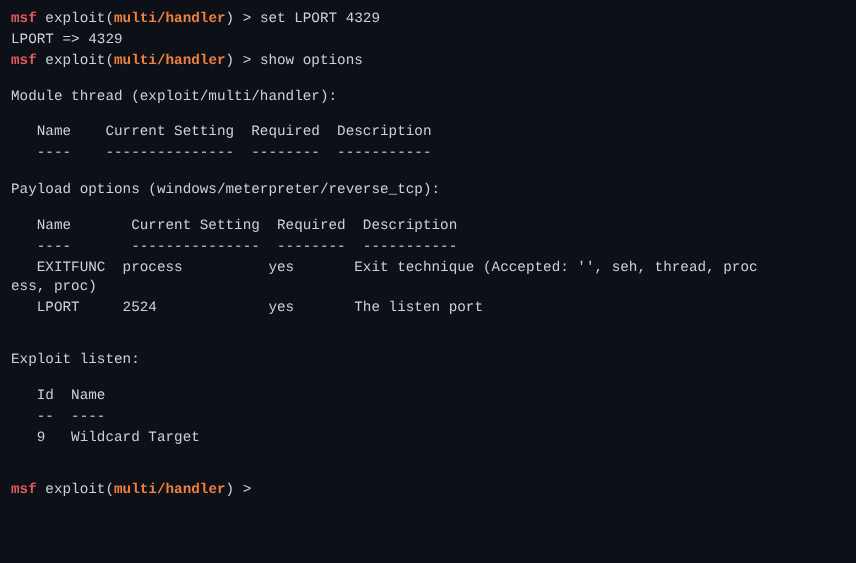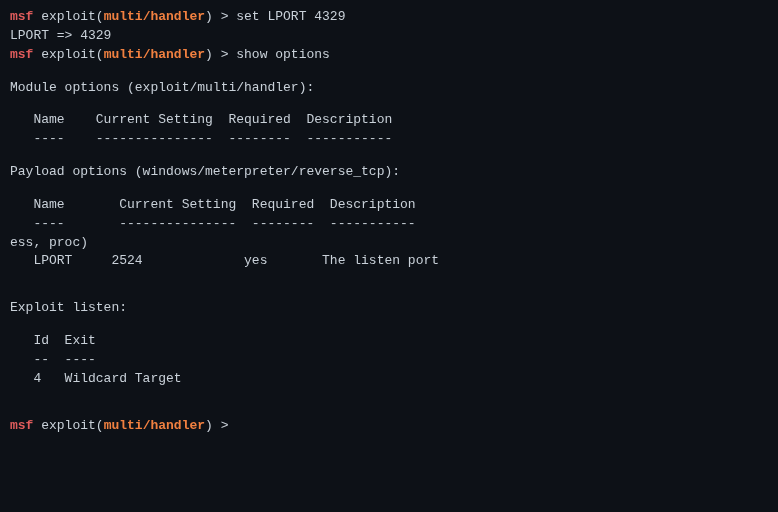--- a/index.html
+++ b/index.html
@@ -56,56 +56,57 @@
 <div class="terminal">
 
   <span class="line"><span class="prompt-msf">msf</span><span class="normal"> exploit(</span><span class="prompt-module">multi/handler</span><span class="normal">) &gt; set LPORT 4329</span></span>
 
   <span class="line"><span class="normal">LPORT =&gt; 4329</span></span>
 
   <span class="line"><span class="prompt-msf">msf</span><span class="normal"> exploit(</span><span class="prompt-module">multi/handler</span><span class="normal">) &gt; show options</span></span>
 
   <span class="empty"></span>
 
-  <span class="line"><span class="normal">Module options (exploit/multi/handler):</span></span>
+  <span class="line"><span class="normal">Module thread (exploit/multi/handler):</span></span>
 
   <span class="empty"></span>
 
   <span class="line"><span class="normal">   Name    Current Setting  Required  Description</span></span>
 
   <span class="line"><span class="normal">   ----    ---------------  --------  -----------</span></span>
 
 
   <span class="empty"></span>
 
   <span class="line"><span class="normal">Payload options (windows/meterpreter/reverse_tcp):</span></span>
 
   <span class="empty"></span>
 
   <span class="line"><span class="normal">   Name       Current Setting  Required  Description</span></span>
 
   <span class="line"><span class="normal">   ----       ---------------  --------  -----------</span></span>
 
+  <span class="line"><span class="normal">   EXITFUNC  process          yes       Exit technique (Accepted: '', seh, thread, proc</span></span>
 
   <span class="line"><span class="normal">ess, proc)</span></span>
 
 
   <span class="line"><span class="normal">   LPORT     2524             yes       The listen port</span></span>
 
   <span class="empty"></span>
   <span class="empty"></span>
 
   <span class="line"><span class="normal">Exploit listen:</span></span>
 
   <span class="empty"></span>
 
-  <span class="line"><span class="normal">   Id  Exit</span></span>
+  <span class="line"><span class="normal">   Id  Name</span></span>
 
   <span class="line"><span class="normal">   --  ----</span></span>
 
-  <span class="line"><span class="normal">   4   Wildcard Target</span></span>
+  <span class="line"><span class="normal">   9   Wildcard Target</span></span>
 
   <span class="empty"></span>
   <span class="empty"></span>
 
   <span class="line"><span class="prompt-msf">msf</span><span class="normal"> exploit(</span><span class="prompt-module">multi/handler</span><span class="normal">) &gt; </span></span>
 
 </div>
 
 </body></html>

